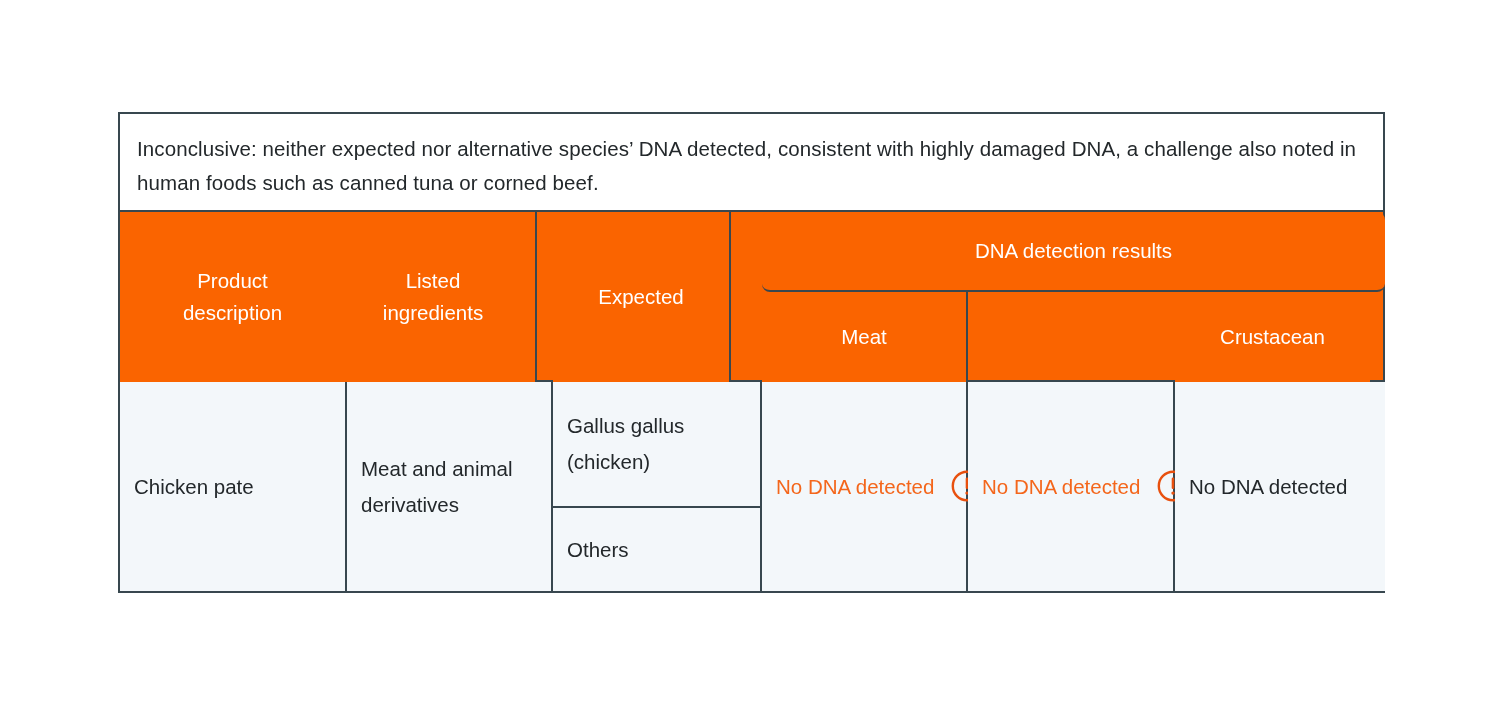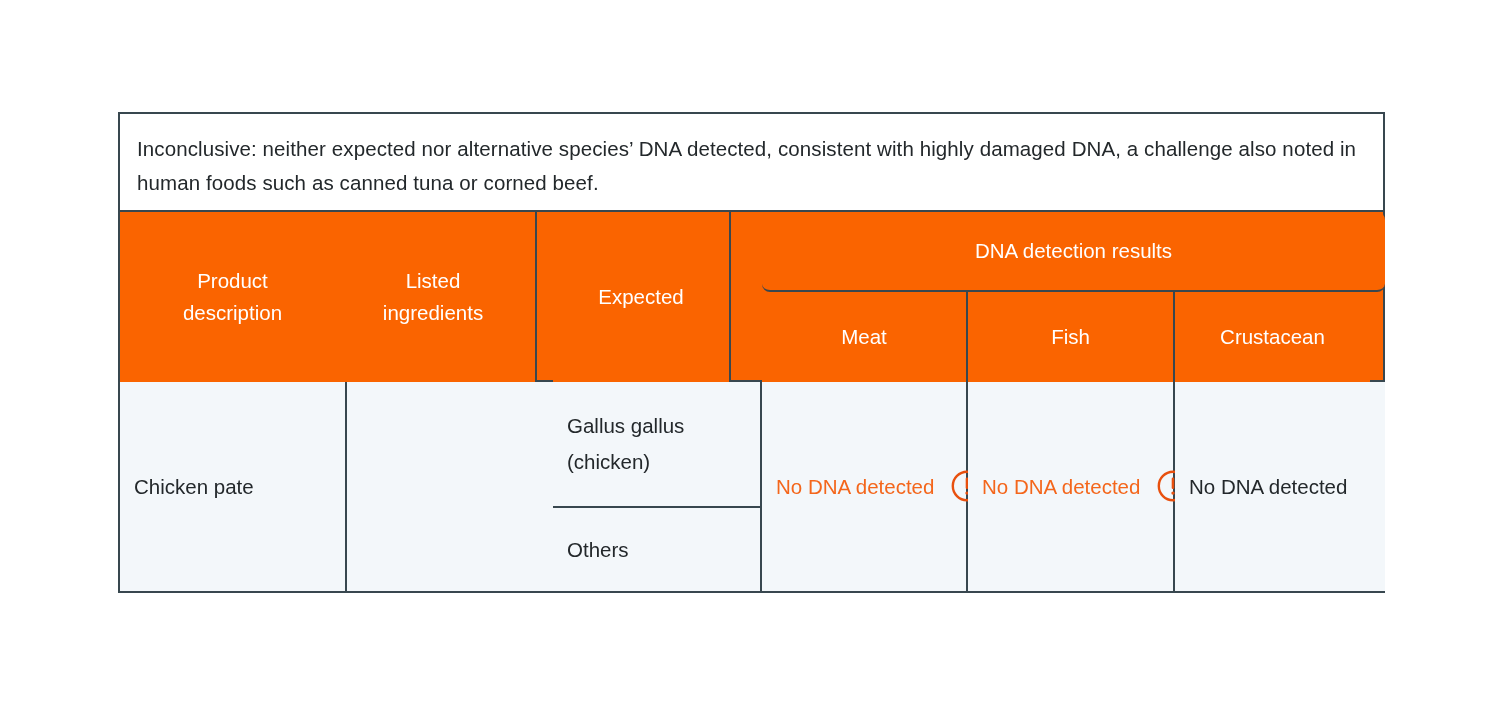--- a/index.html
+++ b/index.html
@@ -171,36 +171,36 @@
       </div>
 
       <div class="hcell h-dna hline">
         <span>DNA detection results</span>
       </div>
 
       <div class="hcell h-meat vline">
         <span>Meat</span>
       </div>
 
-      <div class="hcell h-fish vline">
-        <span>Fish</span>
-      </div>
 
       <div class="hcell h-crustacean">
         <span>Crustacean</span>
       </div>
 
     </div>
 
     <div class="body-row">
 
       <div class="bcell b-product vline">
         <span>Chicken pate</span>
       </div>
 
+      <div class="bcell b-ingredients vline">
+        <span>Meat and animal derivatives</span>
+      </div>
 
       <div class="bcell b-exp-1 vline hline">
         <span>Gallus gallus (chicken)</span>
       </div>
 
       <div class="bcell b-exp-2 vline">
         <span>Others</span>
       </div>
 
       <div class="bcell b-meat vline">

